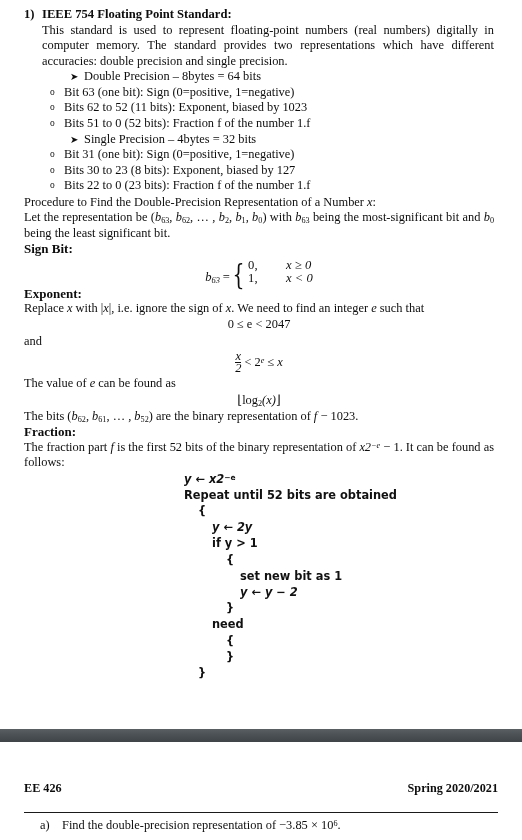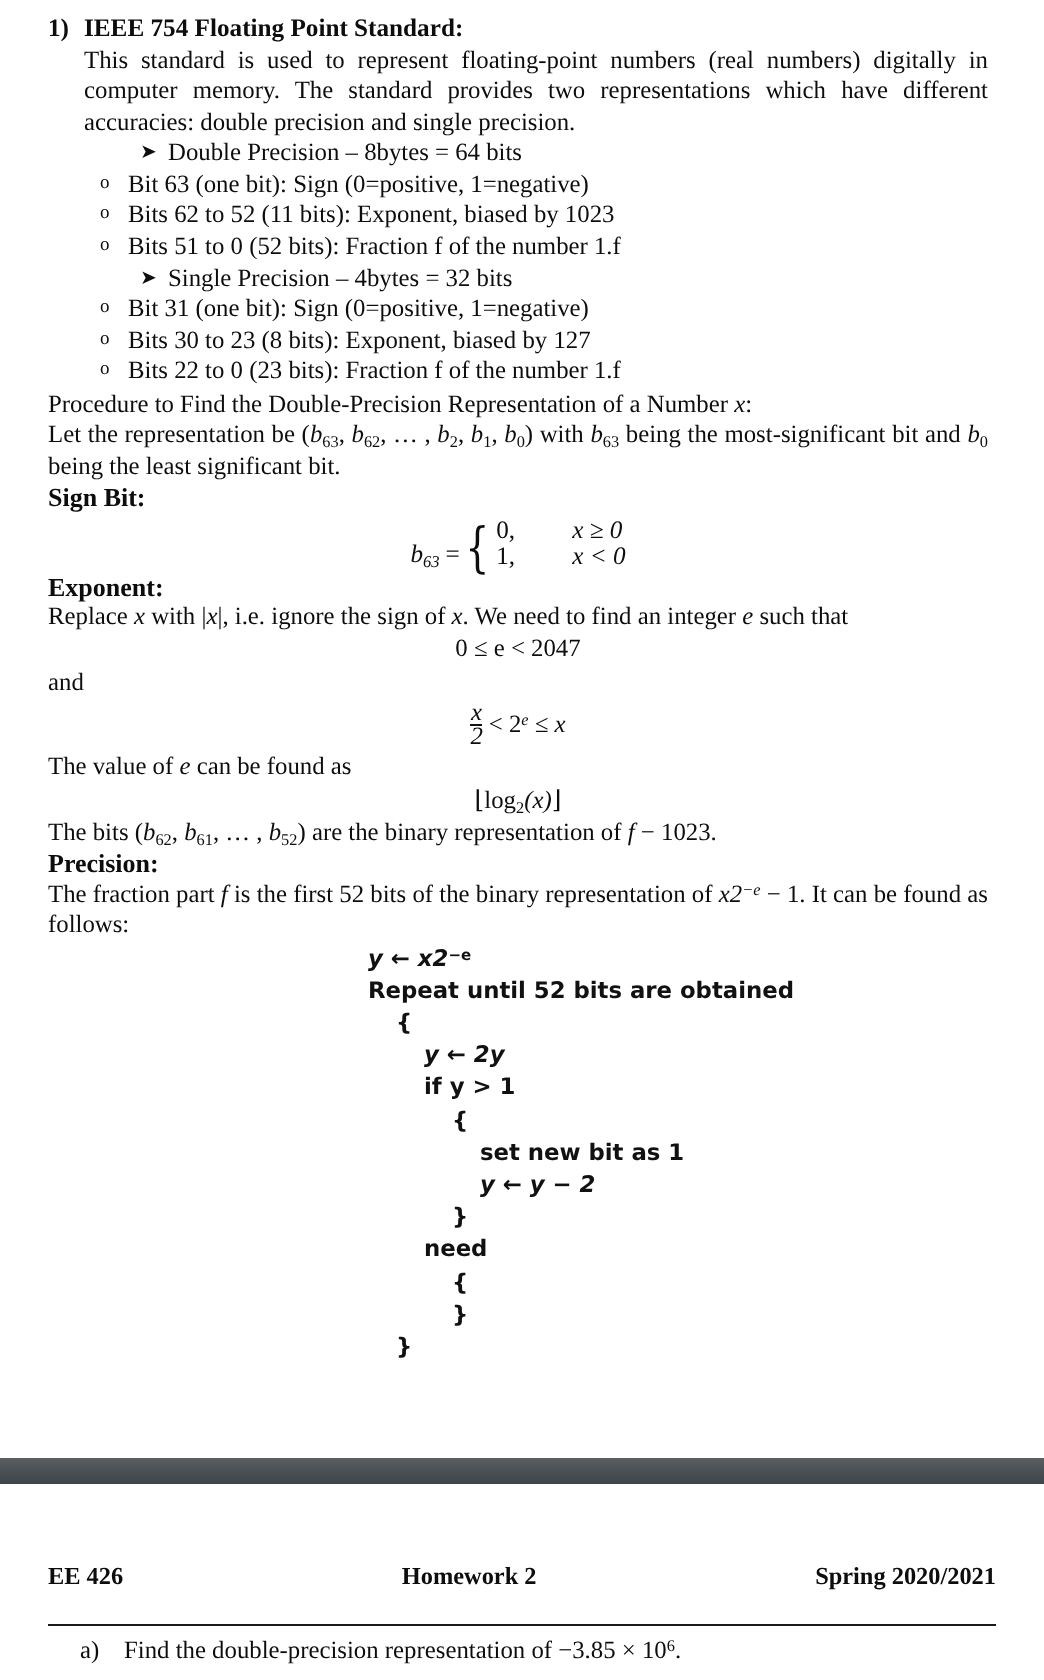--- a/index.html
+++ b/index.html
@@ -316,21 +316,21 @@
     </p>
 
     <p class="eq" style="margin-top:2px;">
       <span>⌊</span><span>log</span><sub>2</sub><span class="it">(x)</span><span>⌋</span>
     </p>
 
     <p class="para">
       <span>The bits (</span><span class="it">b</span><sub>62</sub><span>, </span><span class="it">b</span><sub>61</sub><span>, … , </span><span class="it">b</span><sub>52</sub><span>) are the binary representation of </span><span class="it">f</span><span> − 1023.</span>
     </p>
 
-    <p class="underline-head">Precision:</p>
+    <p class="underline-head">Fraction:</p>
     <p class="para">
       <span>The fraction part </span><span class="it">f</span><span> is the first 52 bits of the binary representation of </span><span class="it">x2</span><sup class="it">−e</sup><span> − 1. It can be found as follows:</span>
     </p>
 
     <div class="code" id="pseudocode">
         <div class="ln" style="padding-left: 0px;"><span style="font-style: italic;">y ← x2</span><sup>−e</sup></div>
         <div class="ln" style="padding-left: 0px;"><span>Repeat until 52 bits are obtained</span></div>
         <div class="ln" style="padding-left: 14px;"><span>{</span></div>
         <div class="ln" style="padding-left: 28px;"><span style="font-style: italic;">y ← 2y</span></div>
         <div class="ln" style="padding-left: 28px;"><span>if y &gt; 1</span></div>
@@ -343,21 +343,20 @@
         <div class="ln" style="padding-left: 42px;"><span>}</span></div>
         <div class="ln" style="padding-left: 14px;"><span>}</span></div>
       </div>
 
   </div>
 
   <div class="page-break" style="top:729px;"></div>
 
   <div class="sheet-header" style="top:781px;">
     <span>EE 426</span>
-    <span class="mid">Homework 2</span>
     <span class="right">Spring 2020/2021</span>
   </div>
 
   <div class="sub-q" style="top:818px;">
     <span class="lab">a)</span>
     <span><span>Find the double-precision representation of −3.85 × 10</span><sup>6</sup><span>.</span></span>
   </div>
 
 </div>
 

